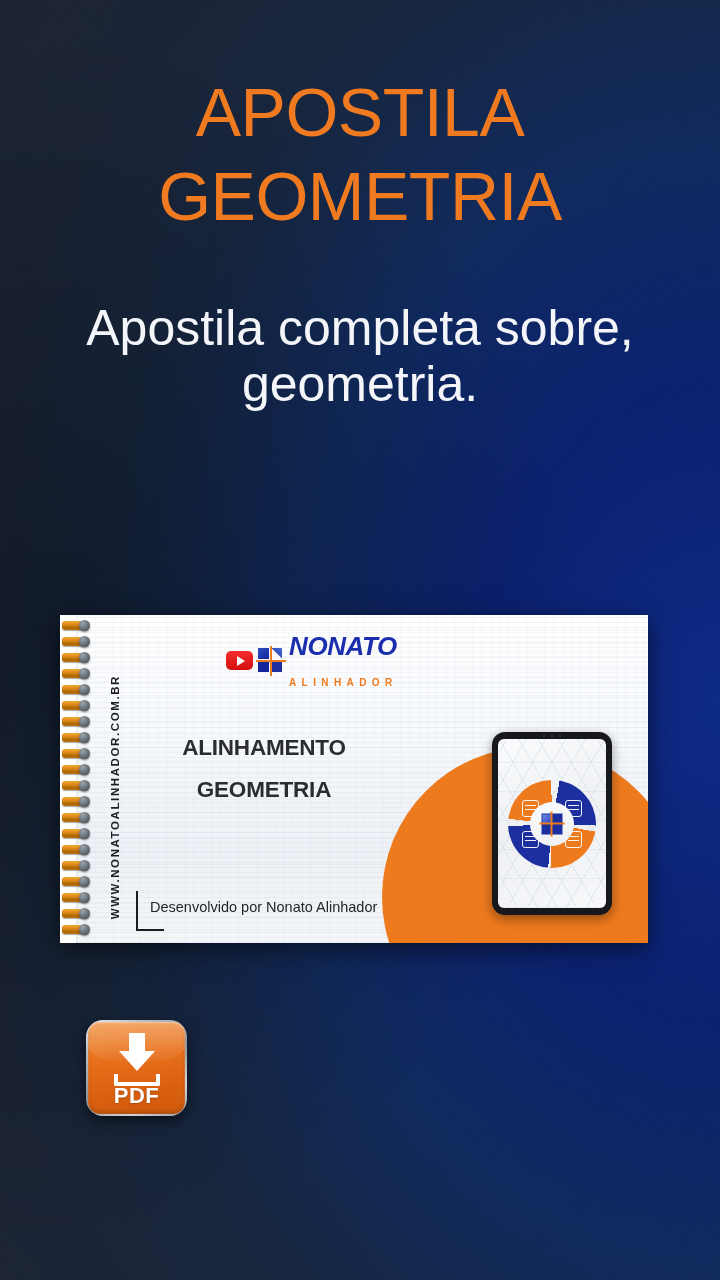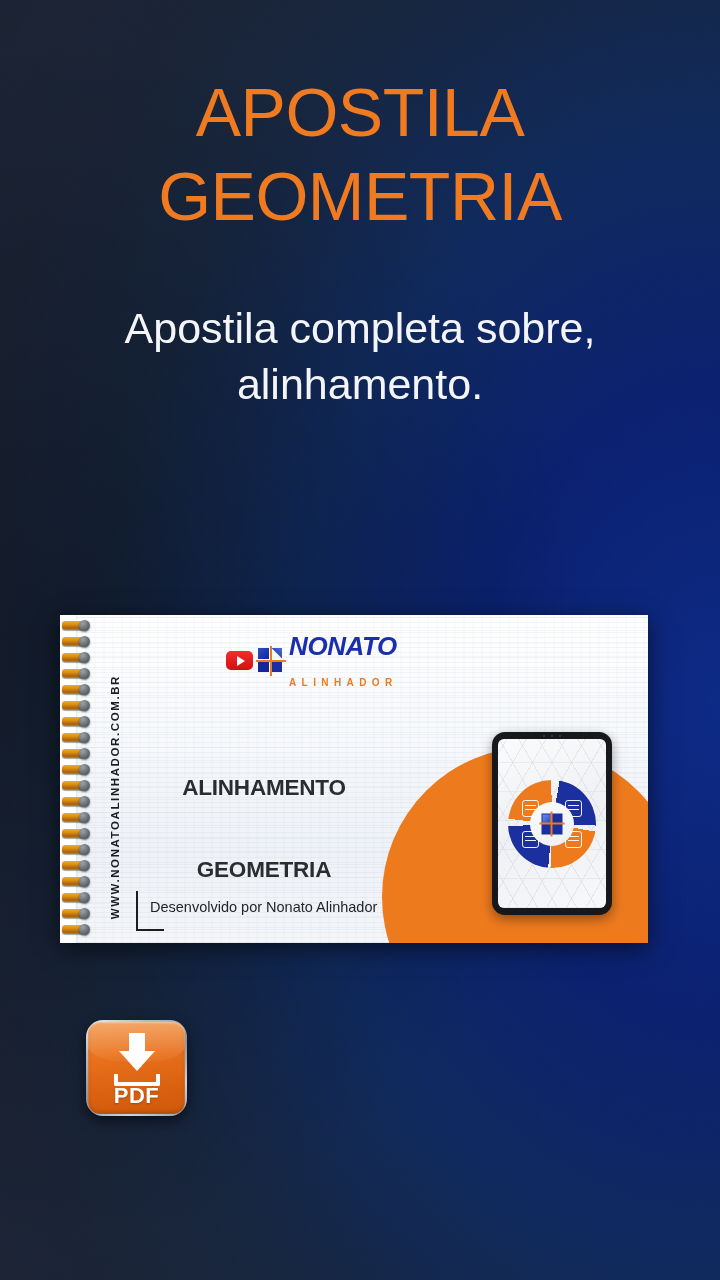--- a/index.html
+++ b/index.html
@@ -42,21 +42,21 @@
     line-height:84px;
     letter-spacing:-0.5px;
   }
   #headline .ln { display:block; white-space:nowrap; }
 
   
   #subtitle {
     position:absolute; left:60px; top:300px; width:600px;
     text-align:center;
     color:#f3f5f8;
-    font-size:43px;
+    font-size:50px;
     line-height:56px;
     font-weight:400;
   }
   #subtitle .ln { display:block; }
 
   
   #cover {
     position:absolute;
     left:60px; top:615px; width:588px; height:328px;
     background:#fff;
@@ -152,21 +152,21 @@
   
   #cover-title {
     position:absolute; left:58px; top:112px; width:260px; z-index:7;
     text-align:center;
     color:#2a2c30;
     font-size:22.5px;
     font-weight:bold;
     line-height:42px;
     letter-spacing:-0.2px;
   }
-  #cover-title .ln { display:block; white-space:nowrap;margin-top:40px; }
+  #cover-title .ln { display:block; white-space:nowrap; }
 
   
   #cover-footer {
     position:absolute; left:74px; bottom:28px; z-index:7;
     font-size:14.5px; color:#232529; font-weight:400;
   }
   #cover-bracket {
     position:absolute; left:60px; bottom:12px; z-index:7;
     width:28px; height:40px;
     border-left:2.5px solid #1a1c20;
@@ -293,21 +293,21 @@
   <div id="bg-vig"></div>
 </div>
 
 <div id="headline">
   <span class="ln">APOSTILA</span>
   <span class="ln">GEOMETRIA</span>
 </div>
 
 <div id="subtitle">
   <span class="ln">Apostila completa sobre,</span>
-  <span class="ln">alinhamento.</span>
+  <span class="ln">geometria.</span>
 </div>
 
 <div id="cover">
 
   <div id="cover-paper">
     <div id="cover-grain"></div>
     <div id="cover-grain2"></div>
 
     <div id="orange-blob"></div>
 

